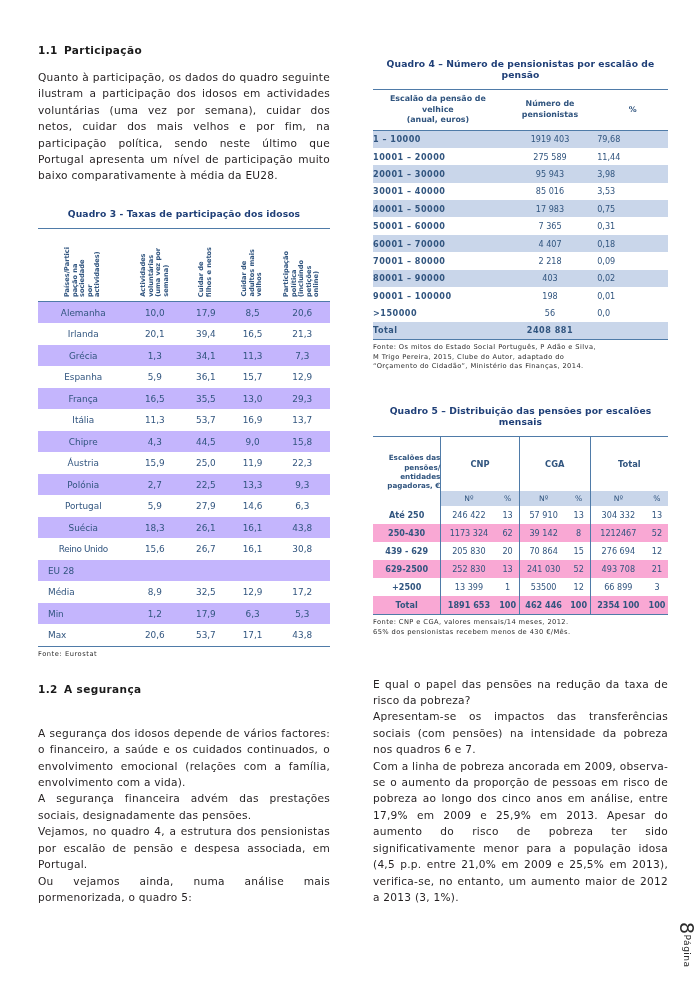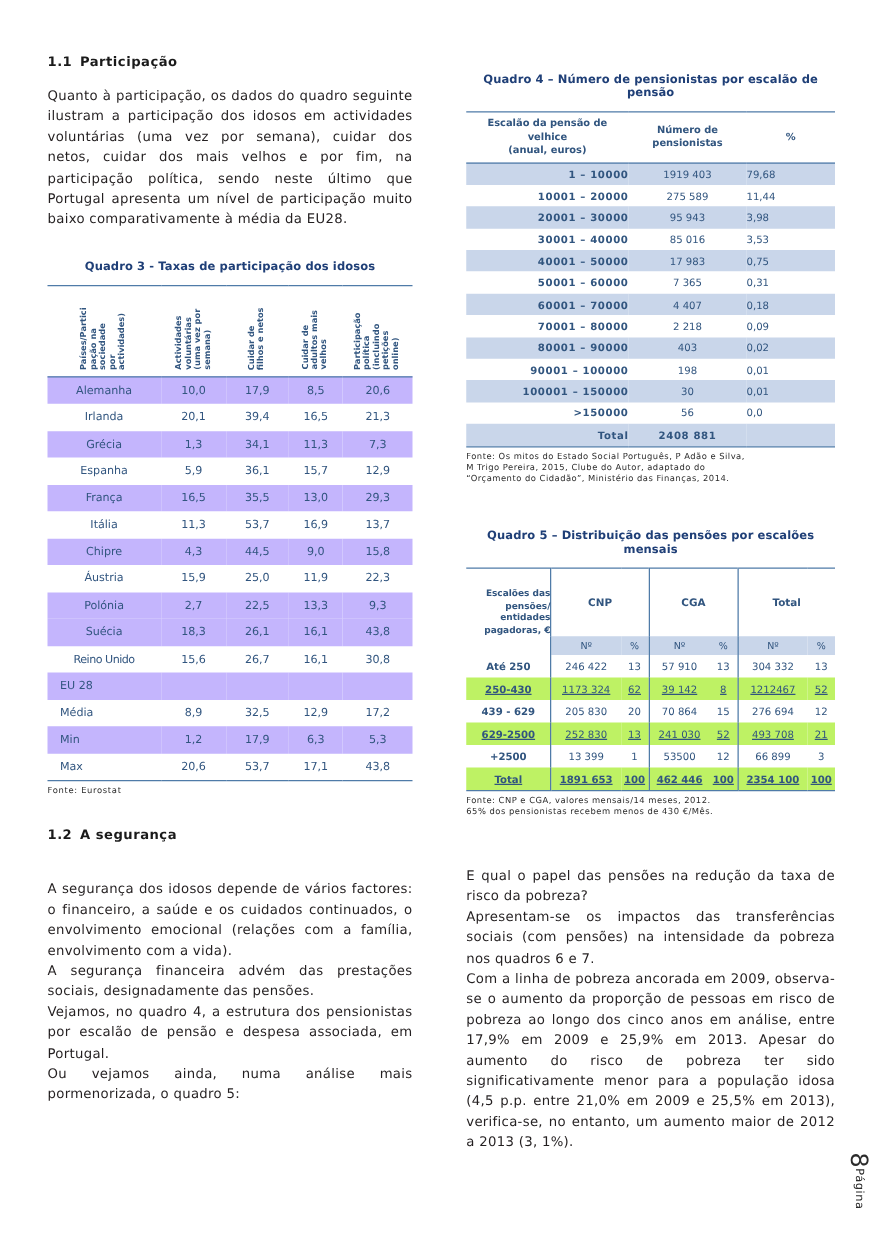--- a/index.html
+++ b/index.html
@@ -83,21 +83,21 @@
     border-bottom:1.3px solid #4f7ba8;
     padding:4px 0 4px 0;line-height:10.5px;vertical-align:middle;
   }
   .q4 thead th.c1{width:44%;}
   .q4 thead th.c2{width:32%;}
   .q4 thead th.c3{width:24%;}
   .q4 tbody td{
     height:17.4px;font-size:8.1px;vertical-align:middle;color:#31557f;
   }
   .q4 tbody tr.band td{background:#c9d6ea;}
-  .q4 td.c1{text-align:right;font-weight:bold;letter-spacing:.5px;margin-top:48px;}
+  .q4 td.c1{text-align:left;font-weight:bold;letter-spacing:.5px;margin-top:48px;}
   .q4 td.c2{text-align:center;}
   .q4 td.c3{}
   .q4 tr.total td{font-weight:bold;letter-spacing:.5px;}
   .q4 tr.total td{border-bottom:1.6px solid #4f7ba8;}
 
   
   .q5{border-top:1.6px solid #4f7ba8;}
   .q5 th,.q5 td{vertical-align:middle;color:#31557f;}
   .q5 .grp th{
     font-size:8.3px;font-weight:bold;text-align:center;
@@ -109,21 +109,21 @@
   }
   .q5 .grp th.g{border-left:1.3px solid #4f7ba8;}
   .q5 .sub th{
     font-size:7.6px;font-weight:normal;text-align:center;
     background:#c9d6ea;height:15px;
   }
   .q5 .sub th.bl{border-left:1.3px solid #4f7ba8;}
   .q5 tbody td{height:18px;font-size:8.1px;text-align:center;}
   .q5 tbody td.stub{font-weight:bold;}
   .q5 tbody td.bl{border-left:1.3px solid #4f7ba8;}
-  .q5 tbody tr.band td{background:#bef264;text-decoration:underline;}
+  .q5 tbody tr.band td{background:#f9a8d4;}
   .q5 tbody tr.total td{font-weight:bold;border-bottom:1.6px solid #4f7ba8;}
   .q5 .grp th.totg{border-left:1.3px solid #4f7ba8;}
 
   
   .pagenum{
     position:absolute;right:2px;bottom:22px;
     writing-mode:vertical-rl;
     font-size:9px;color:#2b2b2b;letter-spacing:.5px;
     white-space:nowrap;
   }
@@ -228,20 +228,27 @@
               <td>11,9</td>
               <td>22,3</td>
             </tr>
           <tr class="band">
               <td class="lbl">Polónia</td>
               <td>2,7</td>
               <td>22,5</td>
               <td>13,3</td>
               <td>9,3</td>
             </tr>
+          <tr>
+              <td class="lbl">Portugal</td>
+              <td>5,9</td>
+              <td>27,9</td>
+              <td>14,6</td>
+              <td>6,3</td>
+            </tr>
           <tr class="band">
               <td class="lbl">Suécia</td>
               <td>18,3</td>
               <td>26,1</td>
               <td>16,1</td>
               <td>43,8</td>
             </tr>
           <tr>
               <td class="lbl squeeze">Reino Unido</td>
               <td>15,6</td>
@@ -351,25 +358,20 @@
             <td class="c3">0,09</td>
           </tr>
         <tr class="band">
             <td class="c1">80001 – 90000</td>
             <td class="c2">403</td>
             <td class="c3">0,02</td>
           </tr>
         <tr>
             <td class="c1">90001 – 100000</td>
             <td class="c2">198</td>
-            <td class="c3">0,01</td>
-          </tr>
-        <tr class="band">
-            <td class="c1">100001 – 150000</td>
-            <td class="c2">30</td>
             <td class="c3">0,01</td>
           </tr>
         <tr>
             <td class="c1">&gt;150000</td>
             <td class="c2">56</td>
             <td class="c3">0,0</td>
           </tr>
         <tr class="band total">
             <td class="c1">Total</td>
             <td class="c2">2408 881</td>

